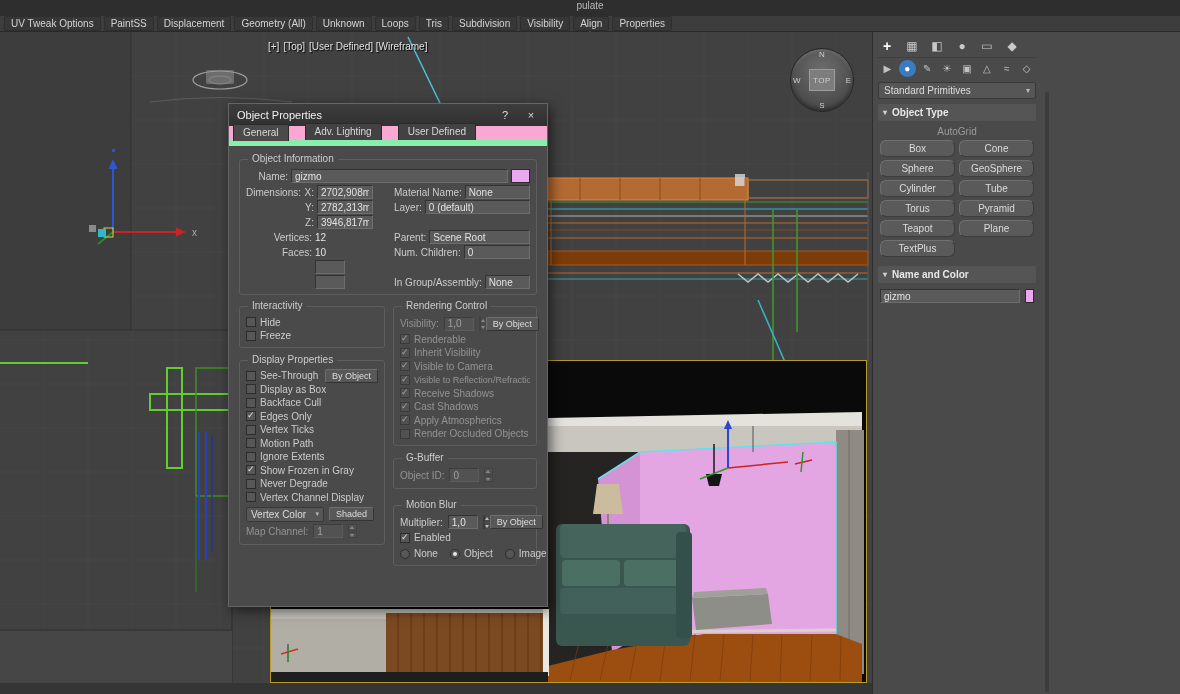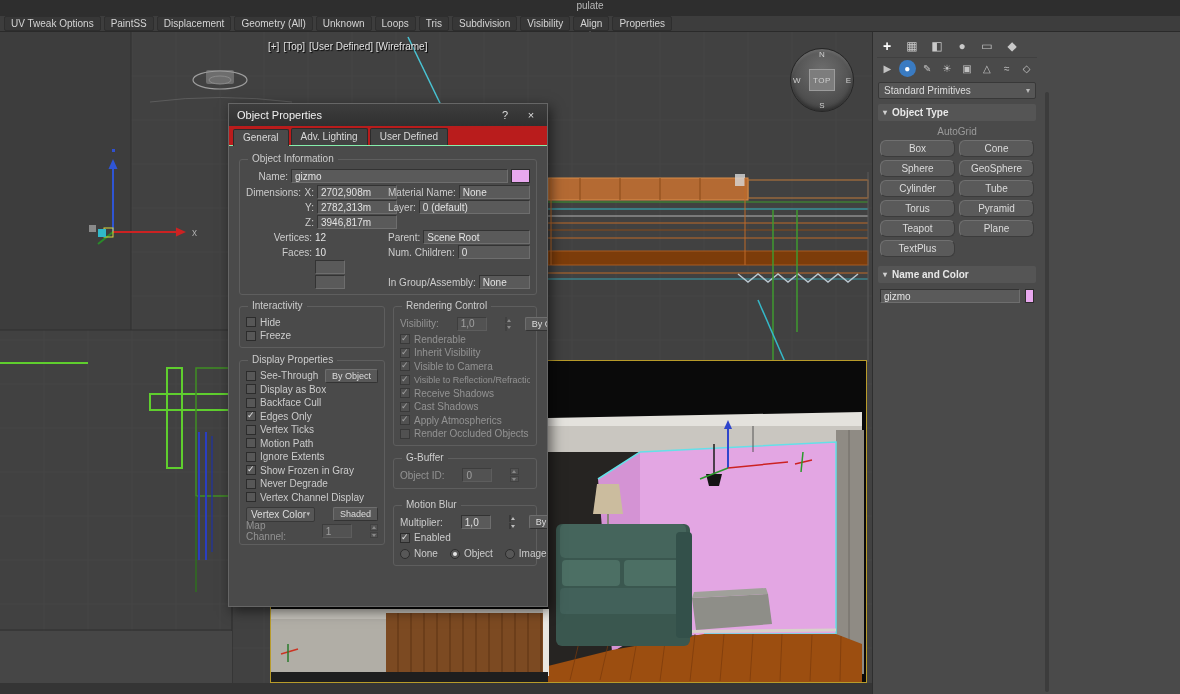--- a/index.html
+++ b/index.html
@@ -75,46 +75,46 @@
     color:#dddddd; font-size:9px; padding:1px 6px; display:inline-block; cursor:default; white-space:nowrap; }
   .dim { opacity:.55; }
 
   
   .dialog { position:absolute; left:228px; top:71px; width:320px; height:504px; background:#4a4a4a;
     border:1px solid #666666; box-shadow:3px 4px 12px rgba(0,0,0,.55); z-index:5; font-size:10px; color:#cccccc;
     display:flex; flex-direction:column; }
   .dlg-title { height:22px; background:linear-gradient(#3d3d3d,#303030); display:flex; align-items:center; padding:0 8px; gap:10px; }
   .dlg-title-text { flex:1; color:#f0f0f0; font-size:11px; }
   .dlg-help, .dlg-close { color:#dddddd; font-size:11px; width:16px; text-align:center; cursor:default; }
-  .dlg-tabs { height:20px; background:#b91c1c; border-bottom:1px solid #86efac; display:flex; align-items:flex-end; padding:0 4px; gap:2px; }
+  .dlg-tabs { height:20px; background:#f9a8d4; border-bottom:6px solid #86efac; display:flex; align-items:flex-end; padding:0 4px; gap:16px; }
   .tab { padding:2px 9px 3px; font-size:10px; color:#d8d8d8; background:#424242; border:1px solid #2b2b2b; border-bottom:none;
     border-radius:2px 2px 0 0; cursor:default; }
   .tab.active { background:#4a4a4a; position:relative; top:1px; }
   .dlg-body { flex:1; display:flex; flex-direction:column; padding:4px 10px 6px; overflow:hidden; }
   .group { border:1px solid #5e5e5e; border-radius:3px; position:relative; padding:8px 6px 4px; margin-top:9px; }
   .gtitle { position:absolute; top:-7px; left:8px; background:#4a4a4a; padding:0 4px; color:#cccccc; font-size:10px; white-space:nowrap; }
   .oirow { display:flex; align-items:center; height:14px; margin:1px 0; gap:3px; }
   .oirow .lab { white-space:nowrap; }
   .w50 { width:42px; text-align:right; flex:0 0 auto; }
   .w56 { width:52px; text-align:right; flex:0 0 auto; }
   .w14 { width:13px; text-align:right; flex:0 0 auto; }
   .w70 { width:66px; text-align:right; flex:0 0 auto; }
-  .fw56 { width:80px; flex:0 0 auto; }
+  .fw56 { width:56px; flex:0 0 auto; }
   .fw30 { width:30px; flex:0 0 auto; }
   .flex1 { flex:1; min-width:0; }
-  .oi2col { display:flex; gap:6px; }
+  .oi2col { display:flex; gap:12px; }
   .oileft { width:136px; flex:0 0 auto; }
   .oiright { flex:1; min-width:0; }
   .val { color:#e4e4e4; }
   .cols { display:flex; gap:8px; margin-top:2px; }
   .lcol { width:146px; flex:0 0 auto; display:flex; flex-direction:column; }
   .rcol { flex:1; min-width:0; display:flex; flex-direction:column; }
   .cbrow { display:flex; align-items:center; gap:4px; height:13px; margin:0.5px 0; }
   .cblabel { white-space:nowrap; overflow:hidden; }
-  .sprow { display:flex; align-items:center; gap:18px; height:17px; }
+  .sprow { display:flex; align-items:center; gap:5px; height:17px; }
   .byobj { margin-left:auto; }
   .vcdrop { width:78px; height:15px; background:#565656; border:1px solid #383838; border-radius:2px; display:flex;
     align-items:center; justify-content:space-between; padding:0 4px; color:#dddddd; cursor:default; }
   .vcdrop .caret { font-size:7px; color:#bbbbbb; }
   .radios { display:flex; align-items:center; gap:4px; height:15px; margin-top:2px; }
   .radios .rlabel { margin-right:8px; }
   .dlg-buttons { margin-top:auto; display:flex; justify-content:flex-end; gap:14px; padding:6px 2px 6px; }
   .dlgbtn { width:56px; height:17px; background:#585858; border:1px solid #333333; border-top-color:#707070;
     border-left-color:#707070; border-radius:2px; color:#dddddd; font-size:10px; display:flex; align-items:center; justify-content:center; cursor:default; }
 </style>

